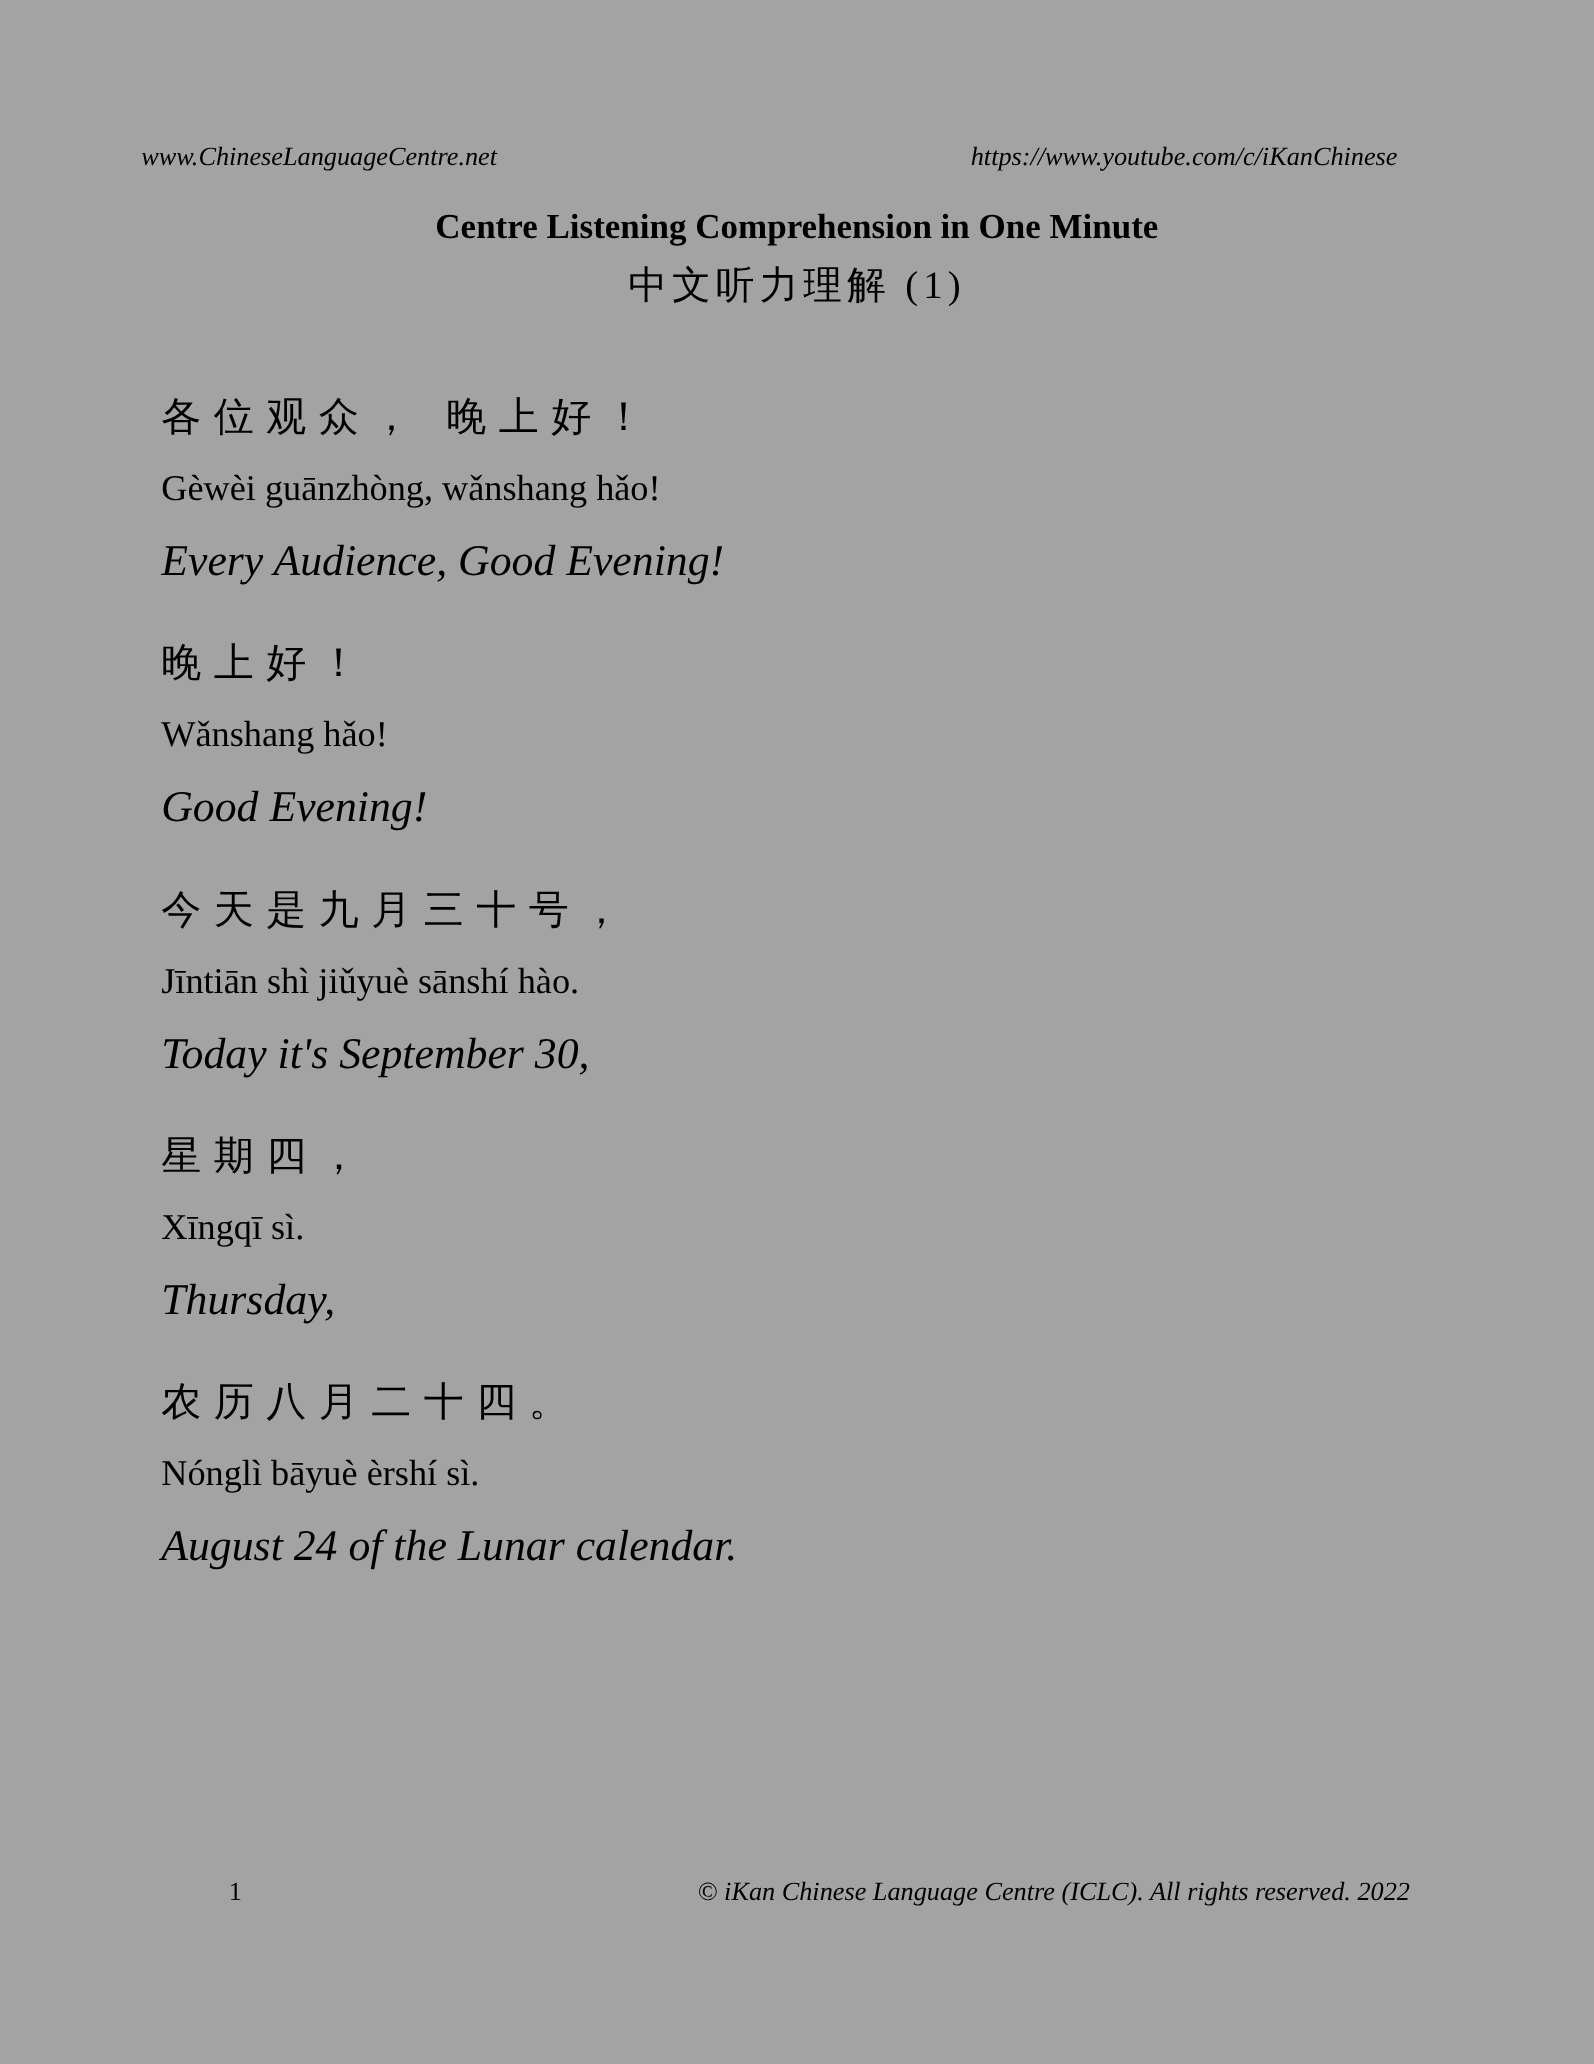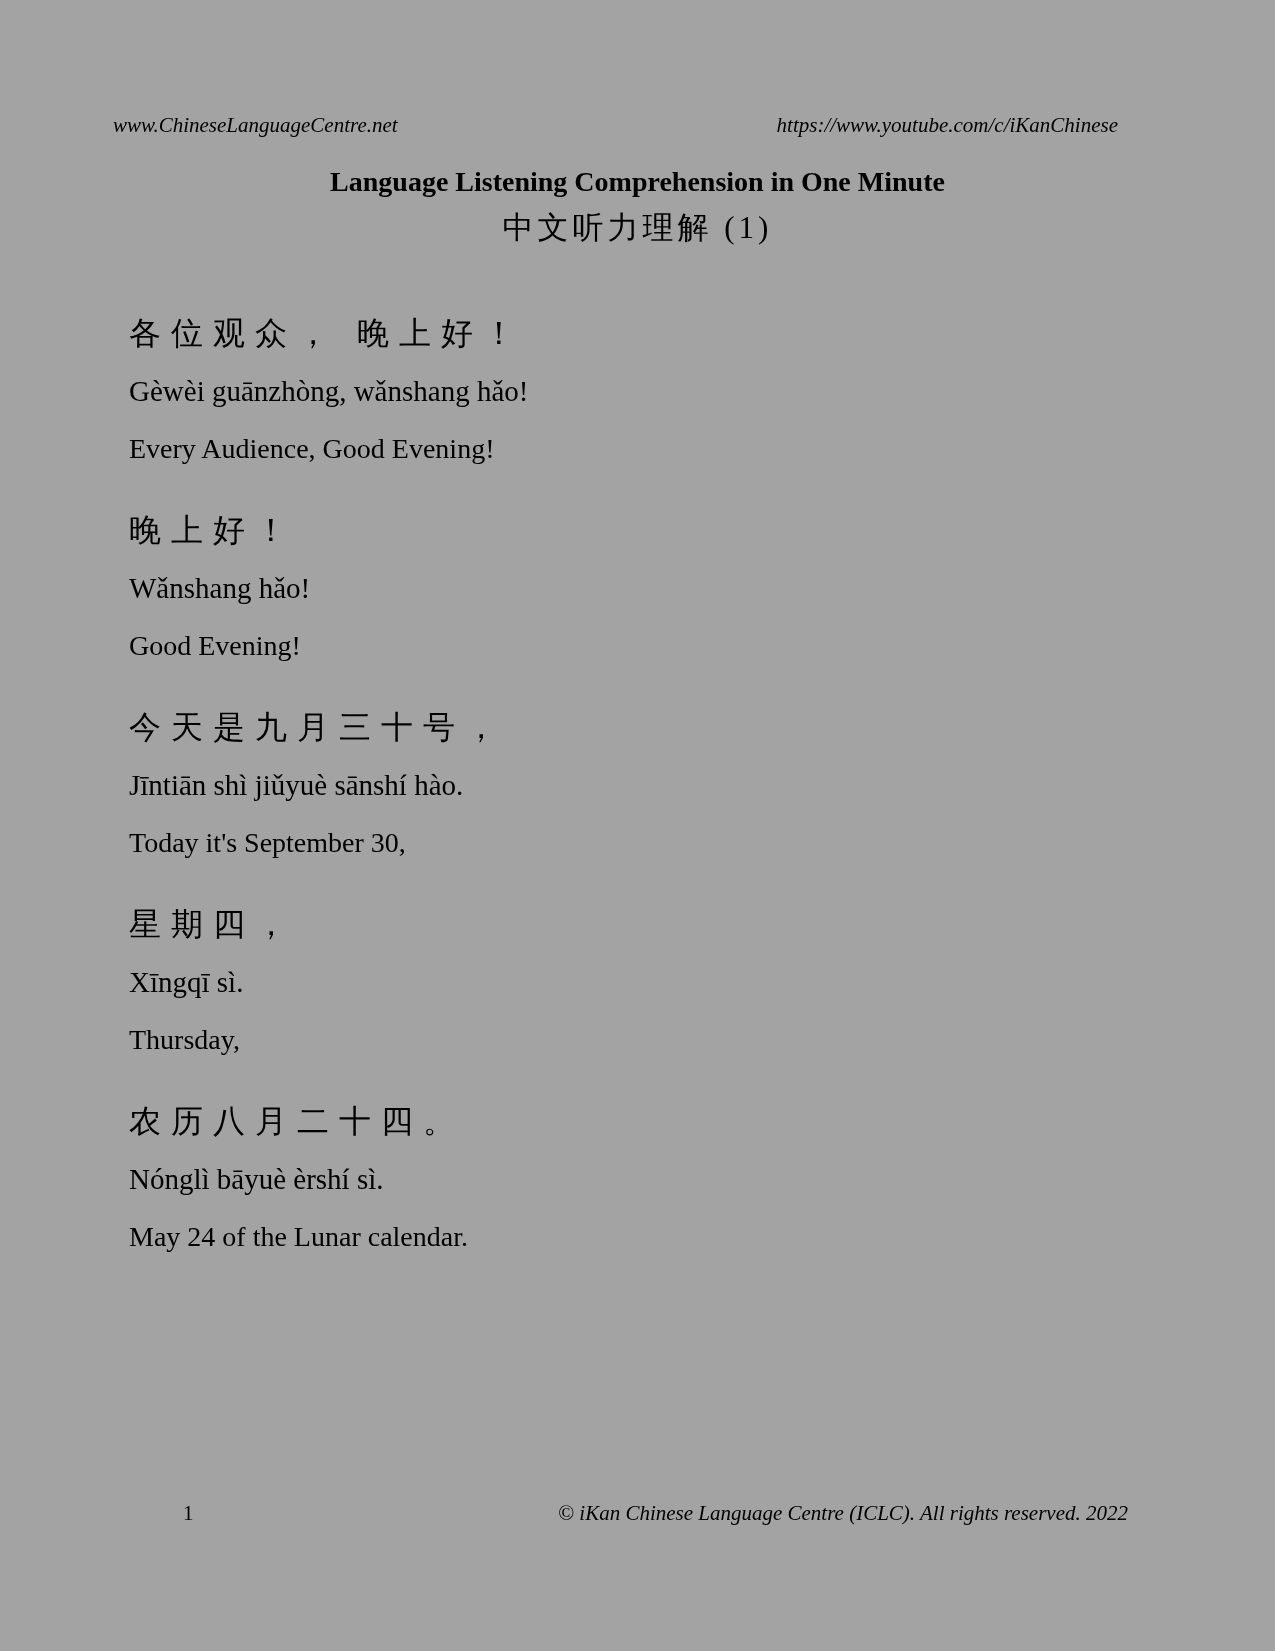--- a/index.html
+++ b/index.html
@@ -66,21 +66,22 @@
     line-height: 42px;
   }
   .hanzi-line {
     font-size: 32px;
     letter-spacing: 10px;
   }
   .pinyin-line {
     font-size: 29px;
   }
   .english-line {
-    font-size: 28px;
+    font-size: 35px;
+    font-style: italic;
   }
   .footer {
     position: absolute;
     top: 1500px;
     left: 183px;
     right: 147px;
     display: flex;
     justify-content: space-between;
     align-items: baseline;
     font-size: 21px;
@@ -93,21 +94,21 @@
 </head>
 <body>
 
 <div class="page">
 
   <div class="header">
     <span class="header-left">www.ChineseLanguageCentre.net</span>
     <span class="header-right">https://www.youtube.com/c/iKanChinese</span>
   </div>
 
-  <h1 class="title-en">Language Listening Comprehension in One Minute</h1>
+  <h1 class="title-en">Centre Listening Comprehension in One Minute</h1>
 
   <h2 class="title-zh">中文听力理解 (1)</h2>
 
   <div class="body-text">
 
     <div class="sentence-block">
       <p class="hanzi-line">各位观众， 晚上好！</p>
       <p class="pinyin-line">Gèwèi guānzhòng, wǎnshang hǎo!</p>
       <p class="english-line">Every Audience, Good Evening!</p>
     </div>
@@ -126,21 +127,21 @@
 
     <div class="sentence-block">
       <p class="hanzi-line">星期四，</p>
       <p class="pinyin-line">Xīngqī sì.</p>
       <p class="english-line">Thursday,</p>
     </div>
 
     <div class="sentence-block">
       <p class="hanzi-line">农历八月二十四。</p>
       <p class="pinyin-line">Nónglì bāyuè èrshí sì.</p>
-      <p class="english-line">May 24 of the Lunar calendar.</p>
+      <p class="english-line">August 24 of the Lunar calendar.</p>
     </div>
 
 
   </div>
 
   <div class="footer">
     <span class="page-num">1</span>
     <span class="copyright">© iKan Chinese Language Centre (ICLC). All rights reserved. 2022</span>
   </div>
 

